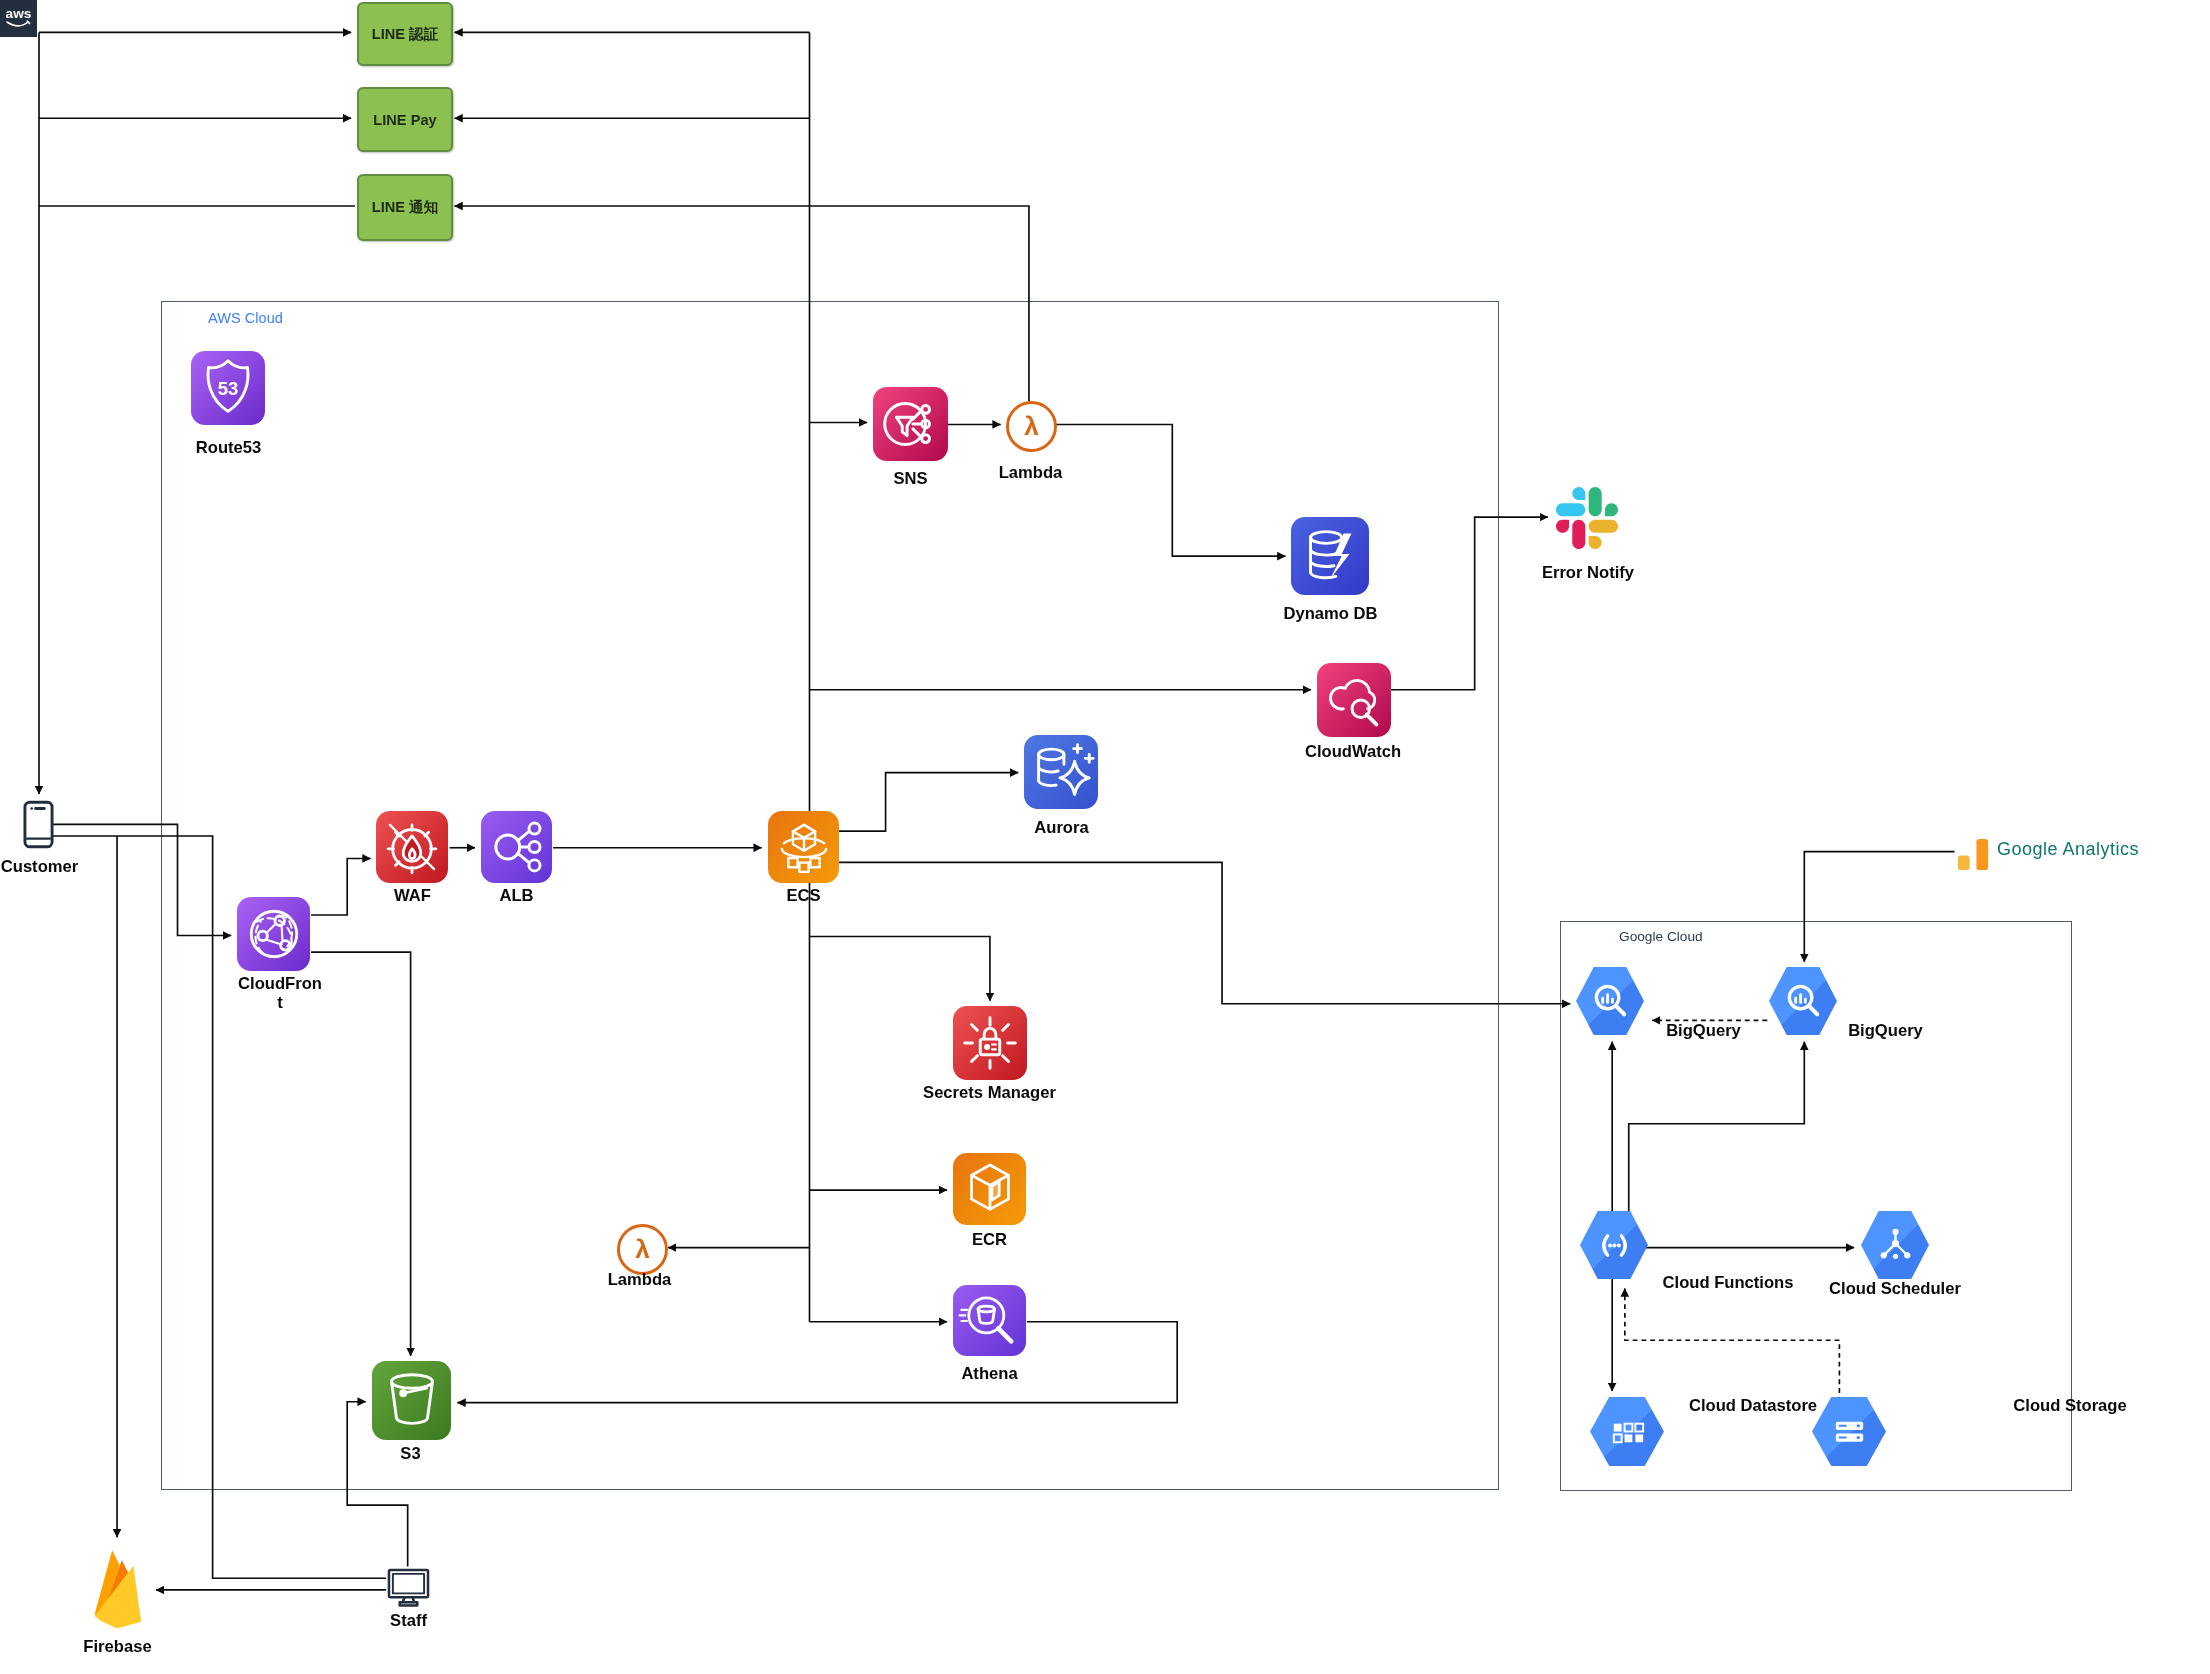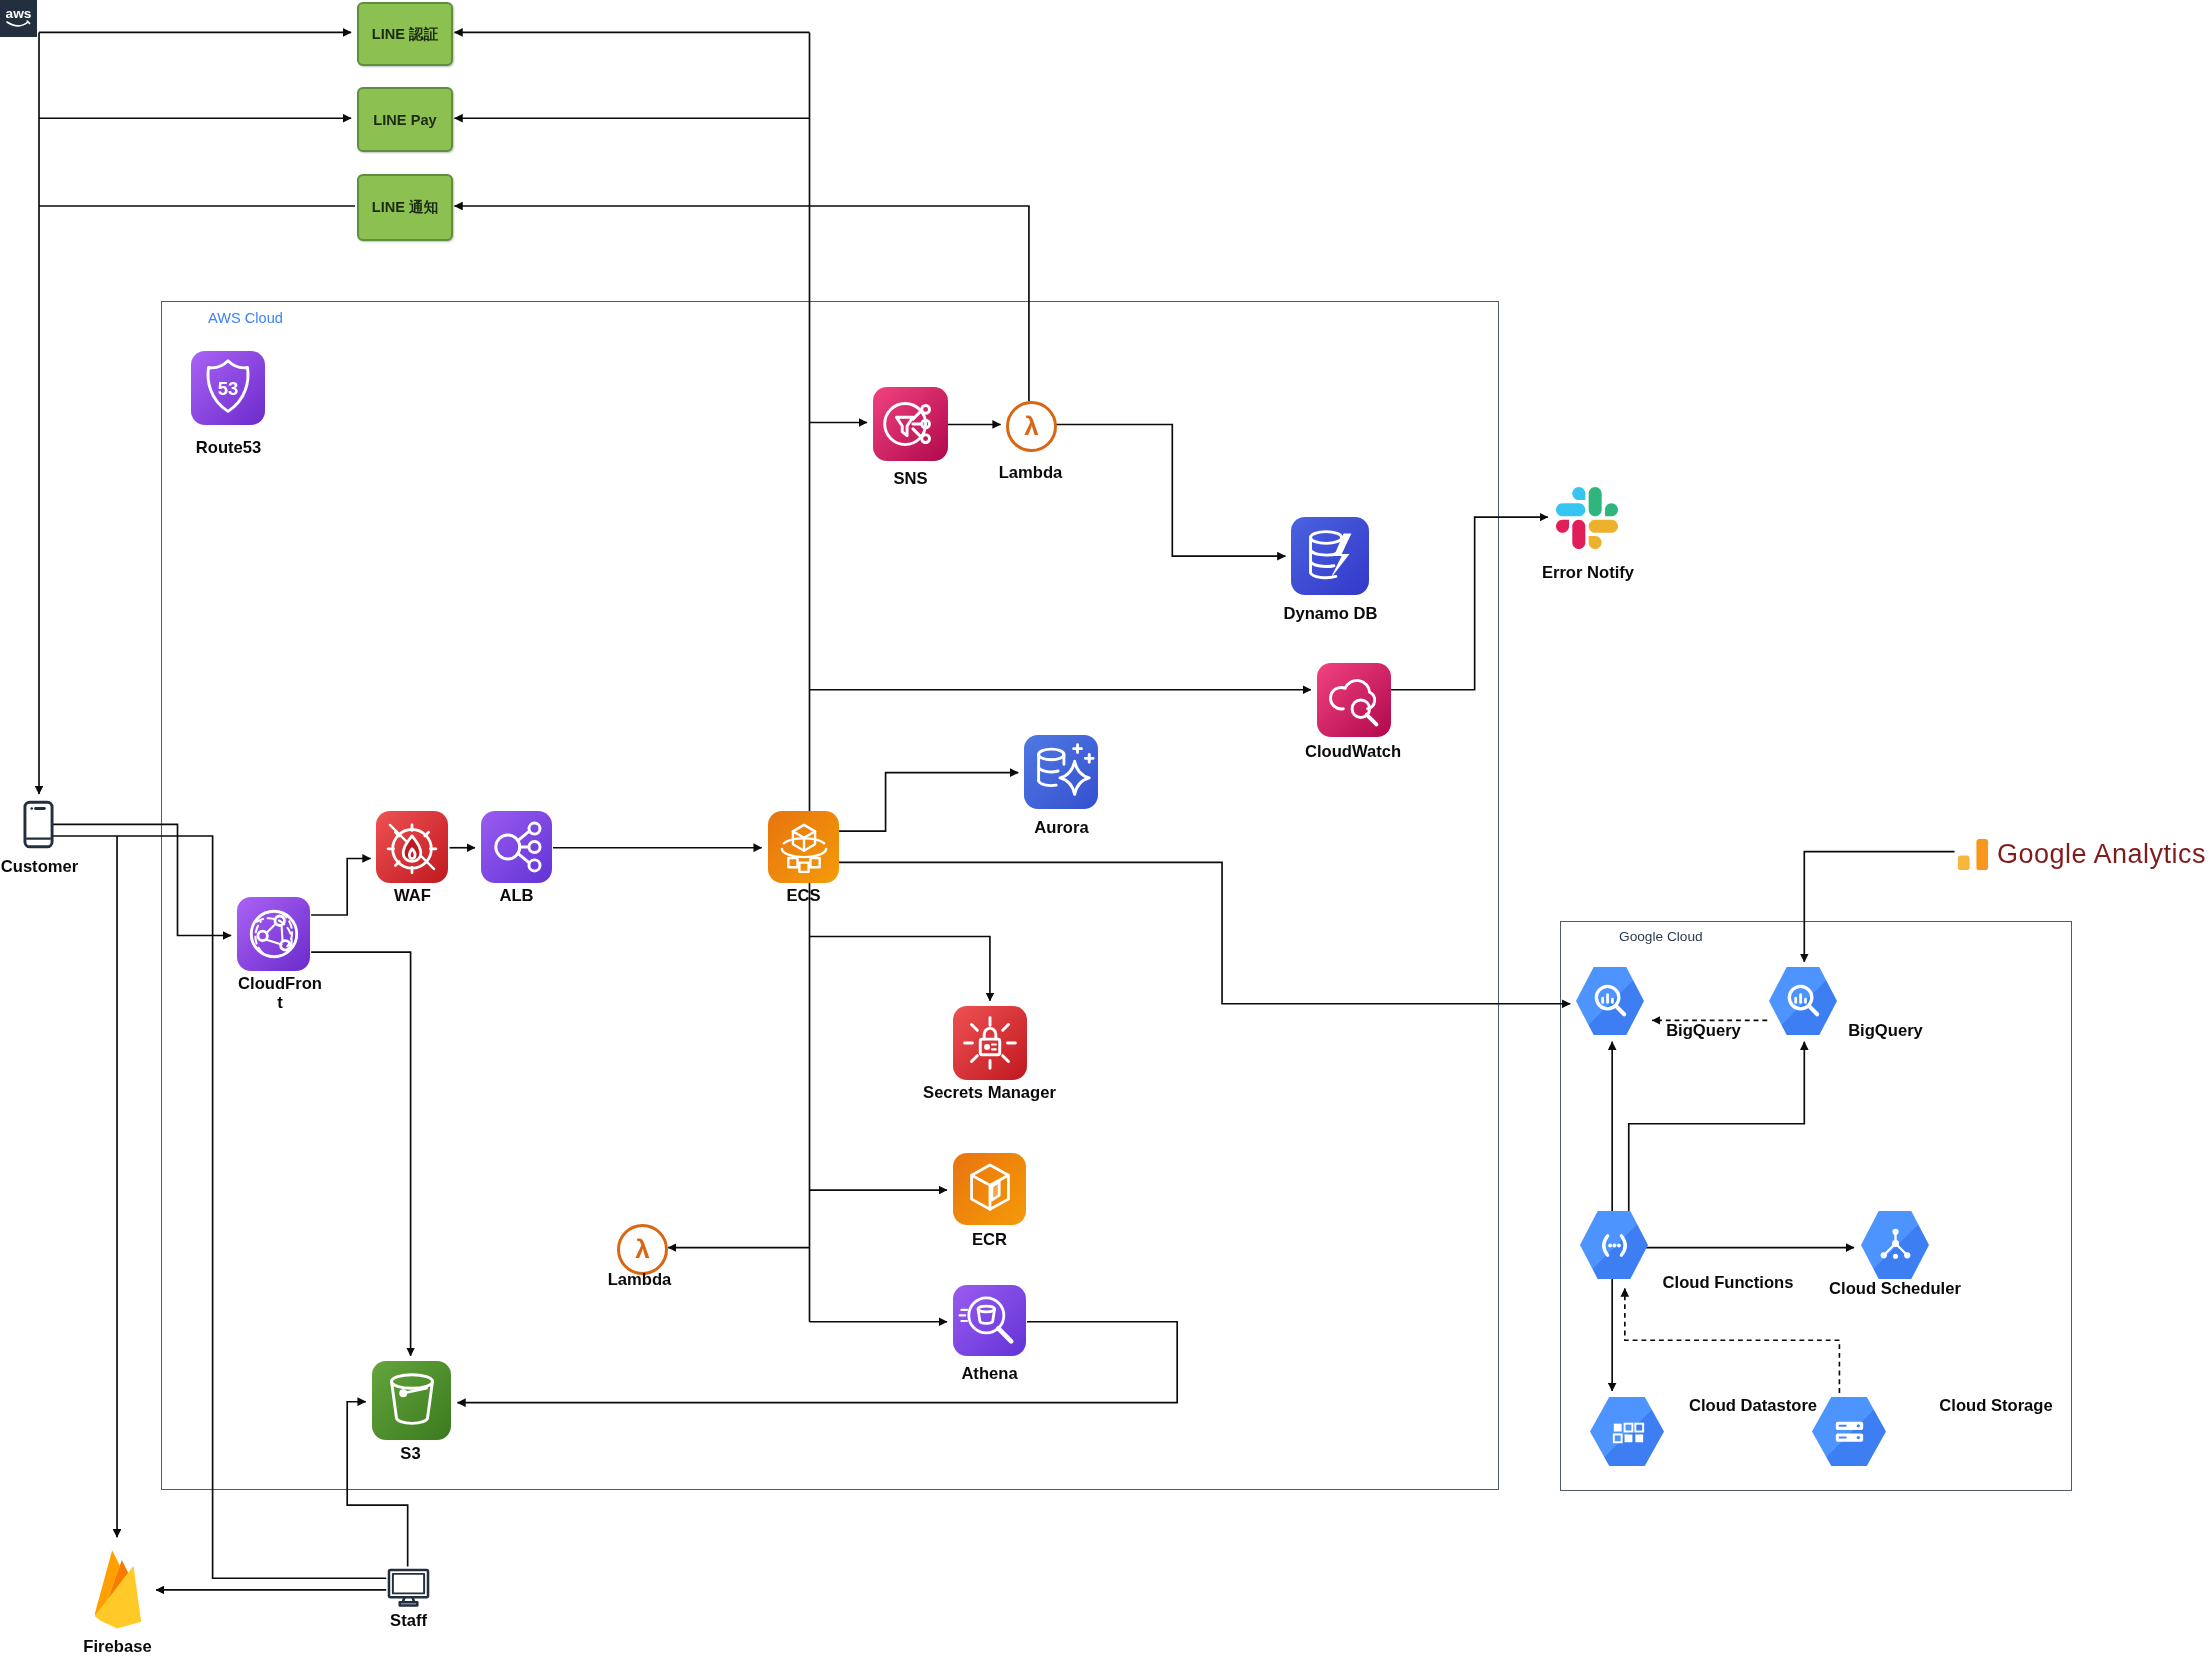--- a/index.html
+++ b/index.html
@@ -20,21 +20,21 @@
   .line-box{position:absolute;z-index:2;background:#8CC152;border:2px solid #5E8E3E;border-radius:5.9px;display:flex;align-items:center;justify-content:center;font-size:14.6px;font-weight:700;color:#1c2a12;box-shadow:1px 1px 2px rgba(0,0,0,.25);}
   .hex{position:absolute;z-index:2;width:68px;height:68px;background:linear-gradient(135deg,#4e94ff 0 52%,#3d7ef2 52% 100%);clip-path:polygon(0 50%,26% 0,74% 0,100% 50%,74% 100%,26% 100%);display:flex;align-items:center;justify-content:center;}
   .grad-route53,.grad-cloudfront{background:linear-gradient(135deg,#aa63f5 0%,#6b2acb 100%);}
   .grad-alb,.grad-athena{background:linear-gradient(135deg,#9a5cf0 0%,#6233d6 100%);}
   .grad-sns,.grad-cloudwatch{background:linear-gradient(135deg,#f1437f 0%,#b0084d 100%);}
   .grad-dynamo{background:linear-gradient(135deg,#4a63e0 0%,#3338c9 100%);}
   .grad-aurora{background:linear-gradient(135deg,#4f79e2 0%,#3550cf 100%);}
   .grad-waf,.grad-secrets{background:linear-gradient(135deg,#ee5253 0%,#c0181f 100%);}
   .grad-ecs,.grad-ecr{background:linear-gradient(135deg,#e8740f 0%,#f49b08 100%);}
   .grad-s3{background:linear-gradient(135deg,#63a53c 0%,#3c7a1f 100%);}
-  .ga-text{position:absolute;z-index:2;font-size:27px;font-weight:500;color:#7f1d1d;letter-spacing:0.5px;}
+  .ga-text{position:absolute;z-index:2;font-size:18px;font-weight:500;color:#0f766e;letter-spacing:0.5px;}
   svg{display:block;}
 </style>
 </head>
 <body>
 
 <svg id="edges" width="2211" height="1675" viewBox="0 0 2267 1717">
   <defs>
     <marker id="arr" markerWidth="9" markerHeight="9" refX="8.5" refY="4.5" orient="auto" markerUnits="userSpaceOnUse">
       <path d="M0,0 L9,4.5 L0,9 Z" fill="#0b0b0b"></path>
     </marker>
@@ -367,14 +367,14 @@
 <div class="hex" style="left:1812px;top:1397px;width:74px;height:69px;">
   <svg width="43" height="43" viewBox="0 0 44 44">
     <rect x="8" y="12" width="28" height="8.5" rx="2" fill="#fff"></rect>
     <circle cx="31" cy="16.2" r="1.7" fill="#4285F4"></circle>
     <path d="M11,16.2 H19" stroke="#4285F4" stroke-width="2"></path>
     <rect x="8" y="24" width="28" height="8.5" rx="2" fill="#fff"></rect>
     <circle cx="31" cy="28.2" r="1.7" fill="#4285F4"></circle>
     <path d="M11,28.2 H19" stroke="#4285F4" stroke-width="2"></path>
   </svg>
 </div>
-<div class="node-label left-label" style="left:1918px;top:1397px;width:156px;">Cloud Storage</div>
+<div class="node-label left-label" style="left:1992px;top:1397px;width:156px;">Cloud Storage</div>
 
 
 </body></html>

